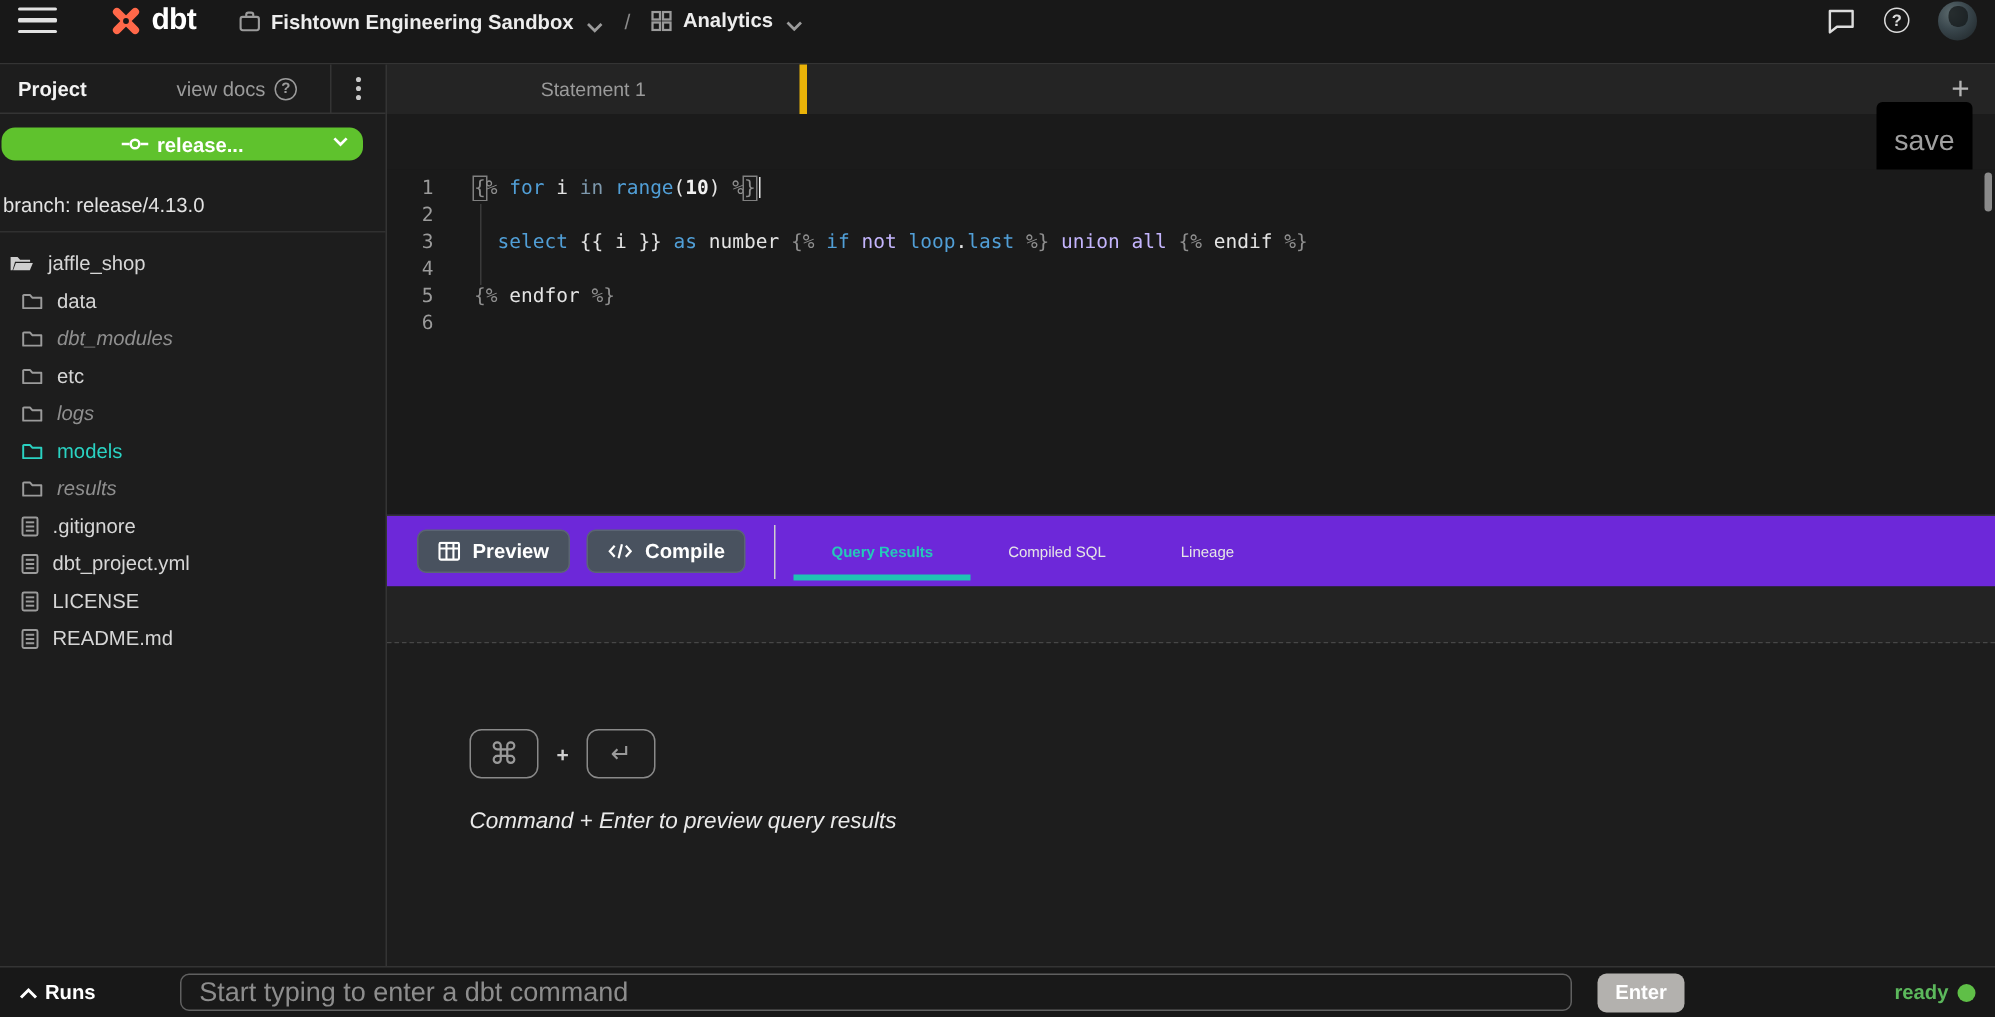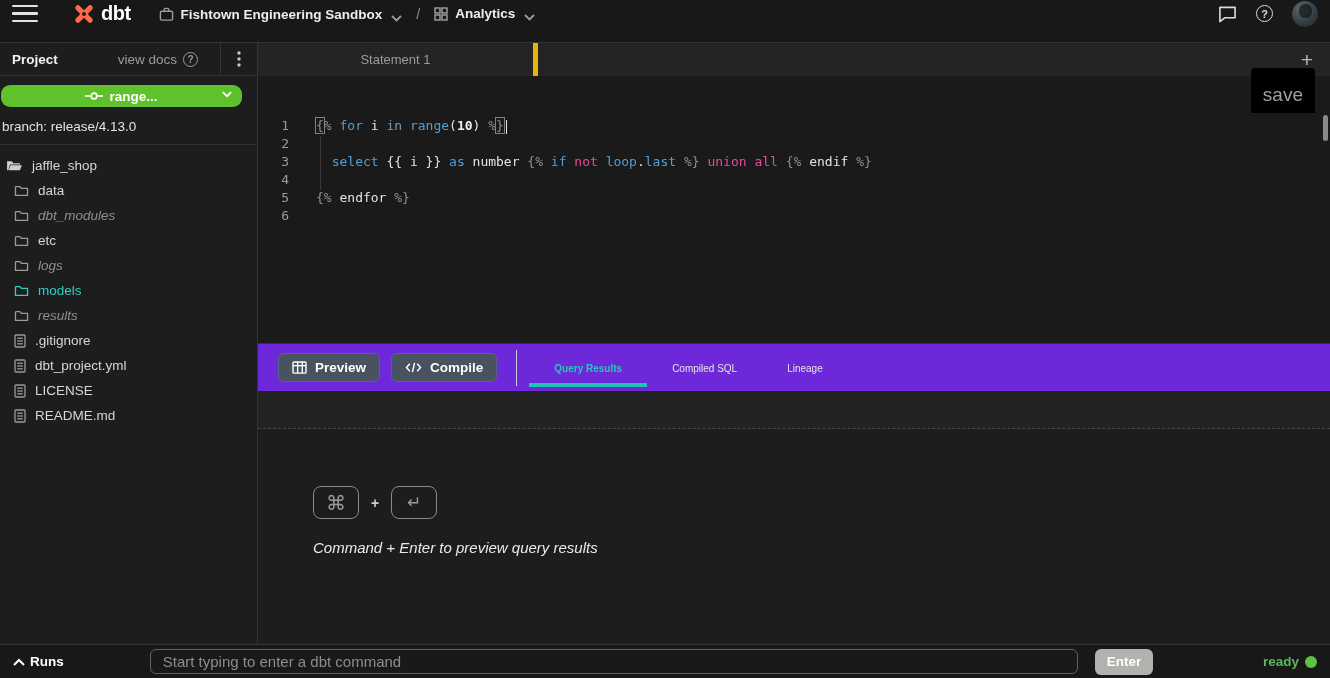--- a/index.html
+++ b/index.html
@@ -35,21 +35,21 @@
   .view-docs { margin-left:auto; display:flex; align-items:center; color:#9b9b9b; font-size:13.5px; gap:6px; padding-right:12px; cursor:pointer; }
   .qmark { width:15px; height:15px; border:1.4px solid #9b9b9b; border-radius:50%; font-size:10px; font-weight:bold;
            display:flex; align-items:center; justify-content:center; }
   .side-vdiv { width:1px; height:33px; background:#343434; }
   .kebab { width:36px; height:33px; display:flex; align-items:center; justify-content:center; cursor:pointer; color:#c9c9c9; }
   .commit-btn { margin:9px 15px 0 1px; height:22px; background:#5fc22d; border:none; border-radius:9px; display:flex;
                 align-items:center; justify-content:center; position:relative; cursor:pointer; color:#fff;
                 font-weight:bold; font-size:13.5px; font-family:inherit; }
   .commit-btn .cicon { display:flex; margin-right:6px; }
   .commit-btn .cchev { position:absolute; right:10px; top:6px; display:flex; }
-  .branch { color:#e3e3e3; font-size:13.5px; padding:12px 0 10px 2px; }
+  .branch { color:#e3e3e3; font-size:13.5px; padding:22px 0 10px 2px; }
   .side-div { height:1px; background:#303030; margin-bottom:6px; }
   .tree { flex:1; overflow:hidden; padding-top:2px; }
   .tree-row { height:25px; display:flex; align-items:center; gap:9px; padding-left:14px; cursor:pointer;
               color:#d6d6d6; font-size:13.5px; }
   .tree-row.root { padding-left:6px; }
   .tree-row.italic { color:#8f8f8f; font-style:italic; }
   .tree-row.active { color:#2ad2c2; }
   .tree-row .ticon { display:flex; color:#9b9b9b; flex:0 0 auto; }
   .tree-row.active .ticon { color:#2ad2c2; }
   .tree-row.root .ticon { color:#cfcfcf; }
@@ -64,21 +64,21 @@
   .toolbar { height:37px; flex:0 0 37px; background:#1b1b1b; display:flex; align-items:center; justify-content:flex-end; padding-right:15px; }
   .save-btn { background:#000000; color:#a0a0a0; border:none; border-radius:4px; padding:16px 12px;
               font-size:19px; font-family:inherit; cursor:pointer; }
 
   .editor { height:230px; flex:0 0 230px; background:#1a1a1a; position:relative;
             font-family:"DejaVu Sans Mono", monospace; font-size:13px; padding-top:4px; overflow:hidden; }
   .code-row { height:18px; display:flex; line-height:18px; }
   .gutter { width:40px; flex:0 0 40px; text-align:right; padding-right:9px; color:#9b9b9b; }
   .codeline { white-space:pre; padding-left:18px; }
   .tk-k { color:#519fd7; } .tk-p { color:#e4e4e4; } .tk-j { color:#8f8f8f; }
-  .tk-m { color:#ec4899;text-align:center; } .tk-m2 { color:#7e99ad; } .tk-n { color:#f0f0f0; font-weight:bold; }
+  .tk-m { color:#c4b5fd;text-align:center; } .tk-m2 { color:#7e99ad; } .tk-n { color:#f0f0f0; font-weight:bold; }
   .tk-b { box-shadow:0 0 0 1px #808080; }
   .tk-caret { display:inline-block; width:1px; height:14px; background:#e8e8e8; vertical-align:middle; margin-left:2px; }
   .indent-guide { position:absolute; left:62px; top:23px; width:1px; height:54px; background:#3a3a3a; }
   .scrollthumb { position:absolute; right:2px; top:2px; width:5px; height:26px; background:#8a8a8a; border-radius:3px; }
 
   .panelhead { height:48px; flex:0 0 48px; background:#6d28d9; border-top:1px solid #343434; display:flex;
                align-items:center; padding-left:20px; }
   .pbtn { display:flex; align-items:center; gap:8px; background:#49525f; border:1px solid #5b6573; border-radius:6px;
           height:29px; padding:0 13px; color:#fff; font-weight:bold; font-size:13.5px; font-family:inherit; cursor:pointer; margin-right:11px; }
   .pbtn .picon { display:flex; }
@@ -94,22 +94,22 @@
   .keycap { width:46px; height:33px; border:1.6px solid #8a8a8a; border-radius:8px; display:flex; align-items:center;
             justify-content:center; color:#9a9a9a; font-size:20px; }
   .keycap.enter { font-size:17px; }
   .keyplus { color:#d0d0d0; font-size:14px; font-weight:bold; margin:0 12px; }
   .hint { margin-top:20px; color:#eaeaea; font-style:italic; font-size:15px; }
 
   
   .statusbar { height:34px; flex:0 0 34px; background:#181818; border-top:1px solid #343434; display:flex;
                align-items:center; padding:0 13px; }
   .runs { display:flex; align-items:center; gap:5px; color:#fff; font-weight:bold; font-size:13.5px; cursor:pointer; }
-  .cmd-input { margin-left:86px; width:928px; height:25px; background:#191919; border:1px solid #606060;
-               border-radius:6px; color:#fca5a5; font-size:15px; padding:0 12px; font-family:inherit; outline:none; }
+  .cmd-input { margin-left:56px; width:928px; height:25px; background:#191919; border:1px solid #606060;
+               border-radius:6px; color:#fca5a5; font-size:18px; padding:0 12px; font-family:inherit; outline:none; }
   .cmd-input::placeholder { color:#8d8d8d; }
   .enter-btn { margin-left:17px; background:#b3b1ae; color:#fff; border:none; border-radius:6px; height:26px;
                padding:0 12px; font-weight:bold; font-size:13.5px; font-family:inherit; cursor:pointer; }
   .ready { margin-left:auto; display:flex; align-items:center; gap:6px; color:#5cb85c; font-weight:bold; font-size:13.5px; }
   .ready-dot { width:12px; height:12px; border-radius:50%; background:#5fbf47; }
 </style>
 </head>
 <body>
 
 <div class="app">
@@ -192,21 +192,21 @@
           </span>
       </div>
       <button class="commit-btn">
         <span class="cicon">
           <svg width="18" height="10" viewBox="0 0 20 10" fill="none" stroke="#fff" stroke-width="1.8">
             <line x1="0" y1="5" x2="6" y2="5"></line>
               <circle cx="10" cy="5" r="3.2"></circle>
               <line x1="14" y1="5" x2="20" y2="5"></line>
           </svg>
           </span>
-        <span>range...</span>
+        <span>release...</span>
         <span class="cchev">
           <svg width="10" height="7" viewBox="0 0 11 7" fill="none" stroke="#fff" stroke-width="2">
               <path d="M1 1l4.5 4.5L10 1"></path>
             </svg>
           </span>
       </button>
       <div class="branch">branch: release/4.13.0</div>
       <div class="side-div"></div>
       <div class="tree">
           <div class="tree-row root">

